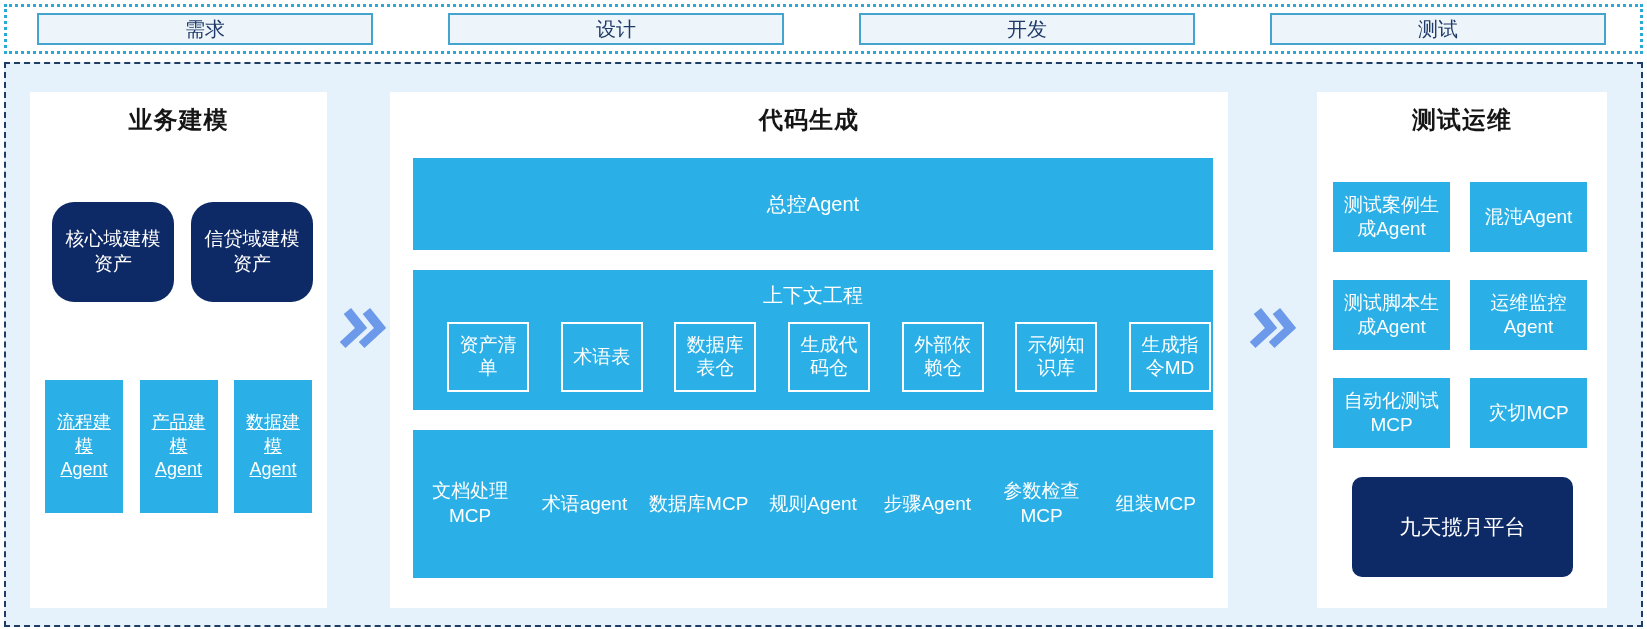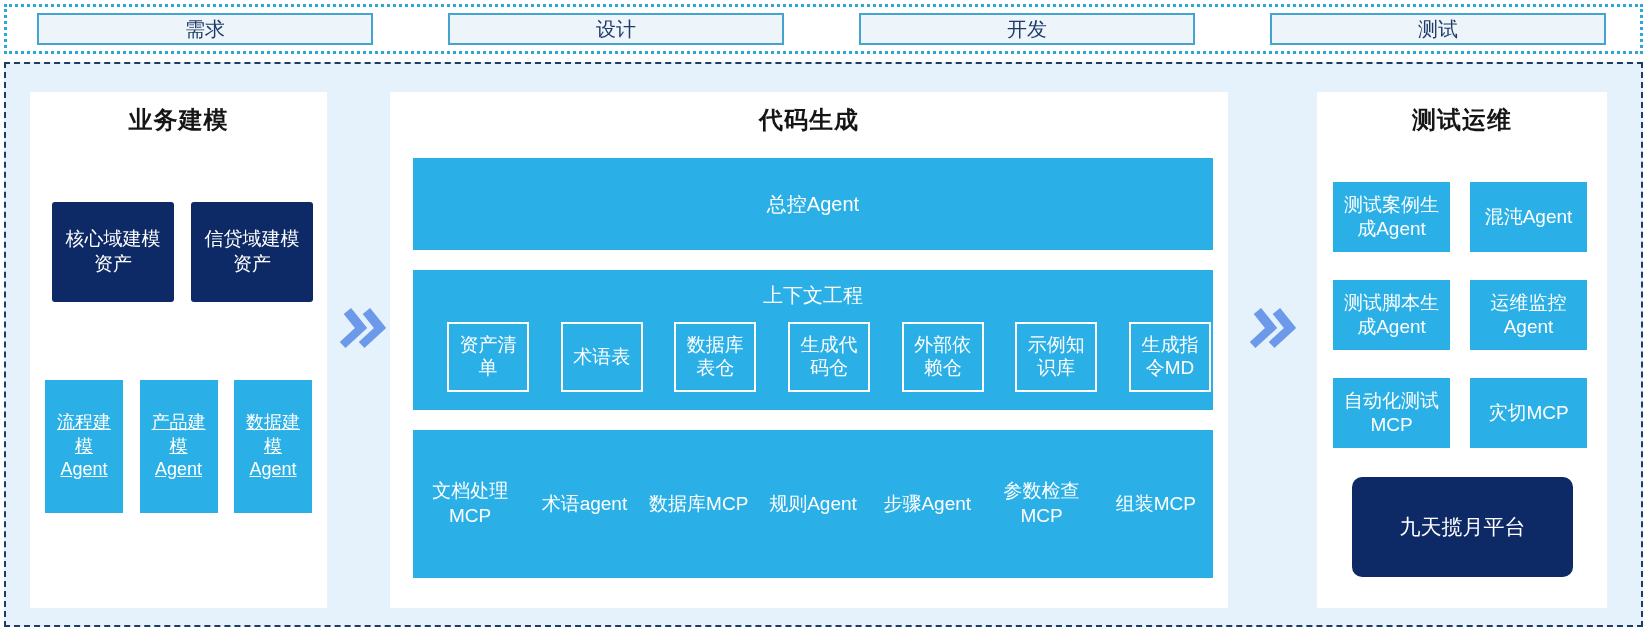--- a/index.html
+++ b/index.html
@@ -41,21 +41,21 @@
 
   .cyan  { background:#2AB0E6; color:#ffffff; }
   .navy  { background:#0E2A66; color:#ffffff; }
 
   
   .asset-row {
     position:absolute; left:22px; right:14px; top:110px;
     display:flex; gap:17px;
   }
   .asset-box {
-    flex:1; height:100px; border-radius:3px;
+    flex:1; height:100px; border-radius:22px;
     font-size:19px; line-height:1.3; text-align:center;
     display:flex; align-items:center; justify-content:center;
     padding:0 10px; box-sizing:border-box;
   }
   .bm-agent-row {
     position:absolute; left:15px; right:15px; top:288px;
     display:flex; justify-content:space-between;
   }
   .bm-agent-box {
     width:78px; height:133px; box-sizing:border-box;

